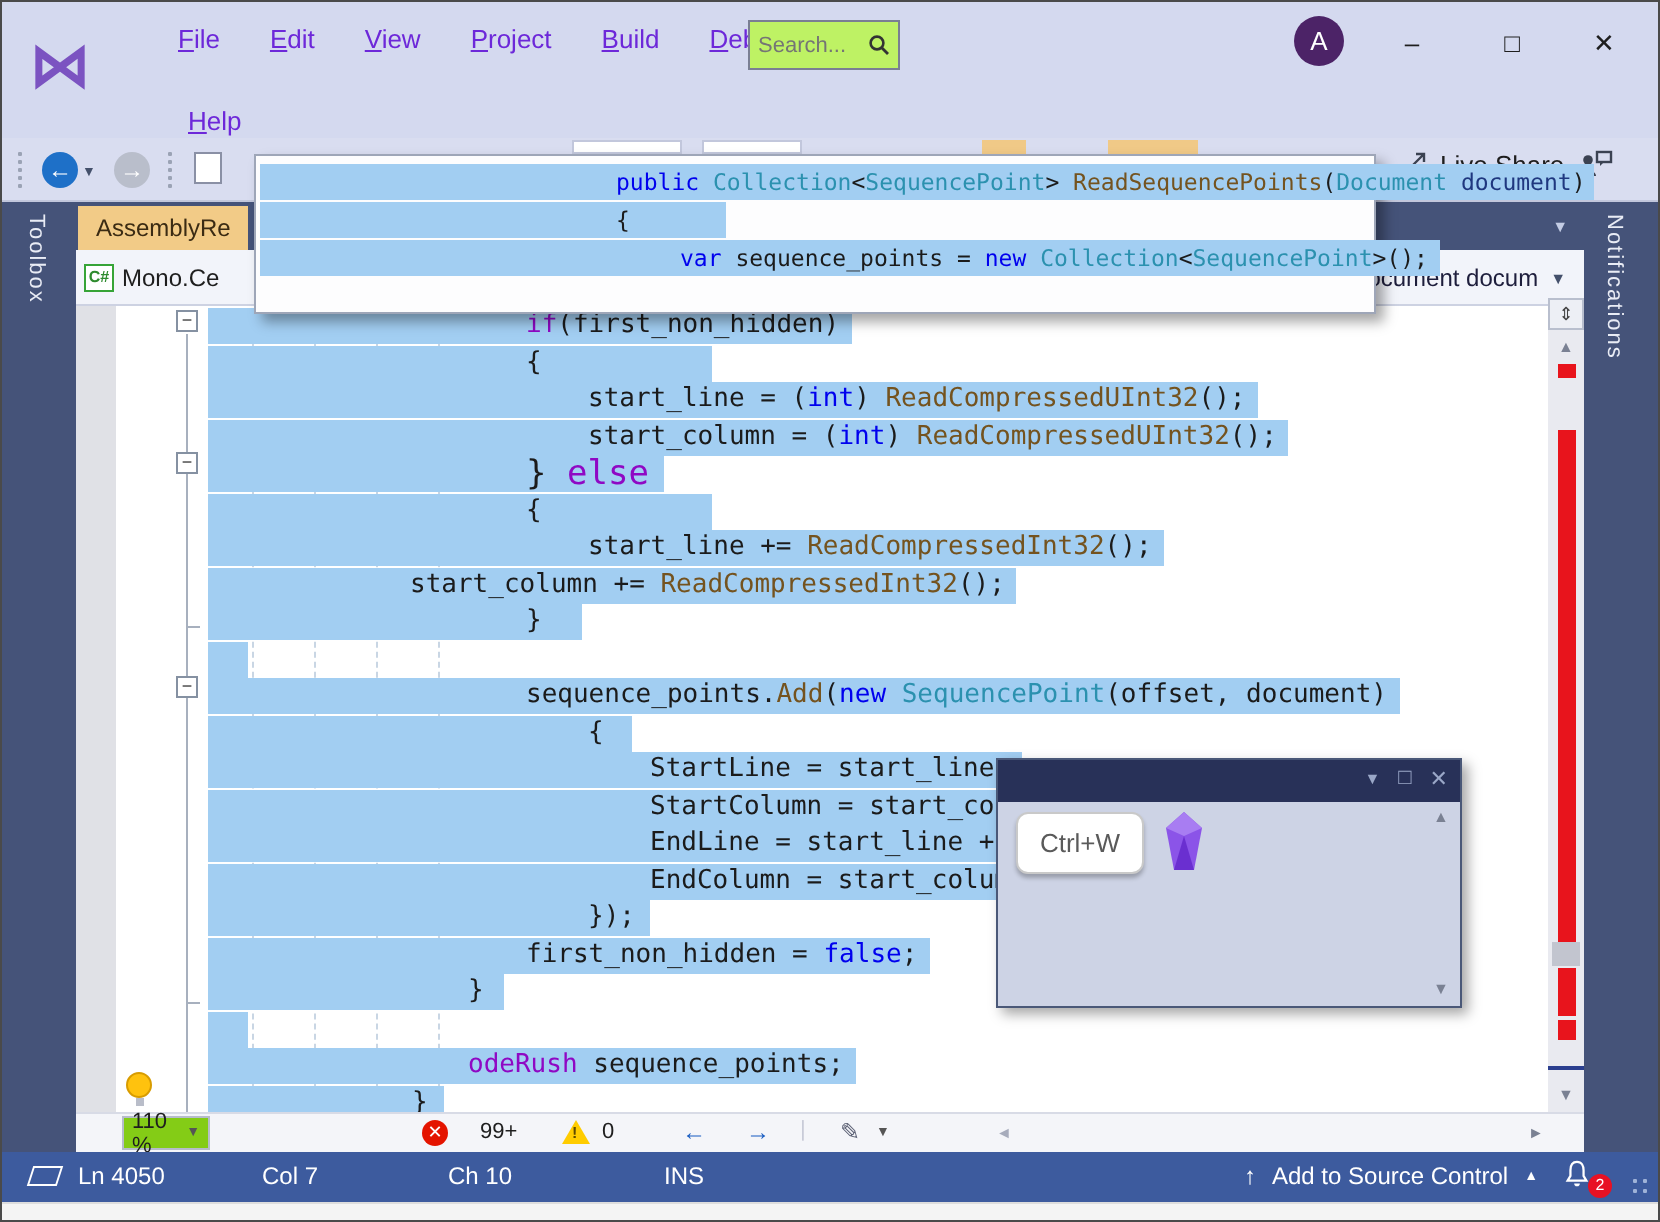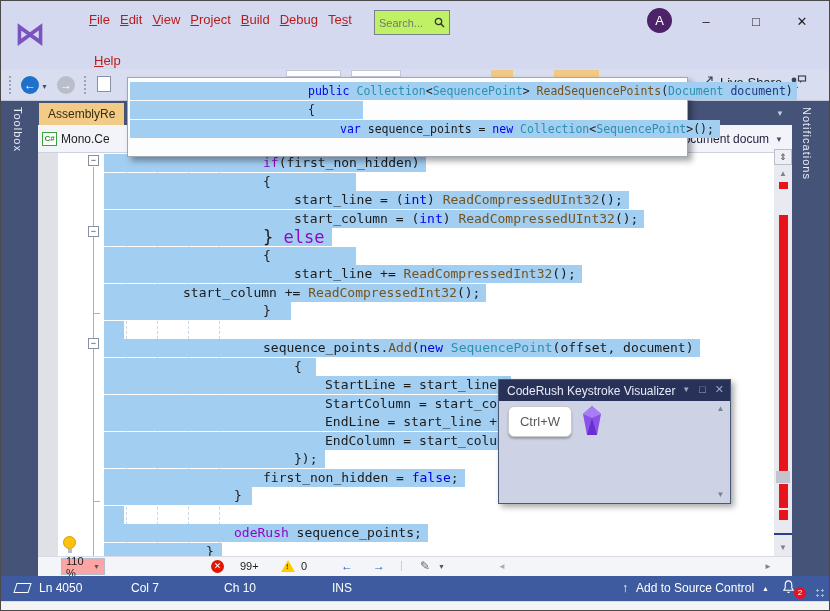--- a/index.html
+++ b/index.html
@@ -7,21 +7,21 @@
     --sel-blue:#A2CEF2; --tab-orange:#F2CB87; --status-bg:#3D5B9E;
     --err-red:#E8141C; --track:#E9EAF0;
   }
   *{margin:0;padding:0;box-sizing:border-box}
   body{font-family:"Liberation Sans",sans-serif;background:#fff}
   .screen{position:relative;width:830px;height:611px;border:1px solid #4a4a4a;background:#fff;overflow:hidden}
 
   
   .titlebar{position:absolute;left:0;top:0;width:100%;height:68px;background:var(--menu-bg)}
   .vslogo{position:absolute;left:14px;top:18px;font-size:30px;color:#7B53C1;font-weight:bold;line-height:30px}
-  .menurow{position:absolute;display:flex;gap:10px;font-size:13px;color:#b91c1c}
+  .menurow{position:absolute;display:flex;gap:25px;font-size:13px;color:#6d28d9}
   .menurow.r1{left:88px;top:11px}.menurow.r2{left:93px;top:32px}.menurow.r3{left:93px;top:52px}
   .menu-item{cursor:default;white-space:nowrap}
   .searchbox{position:absolute;left:373px;top:9px;width:76px;height:25px;background:#bef264;border:1px solid #7A7F93;display:flex;align-items:center;padding:0 4px;gap:3px}
   .searchbox input{border:none;outline:none;width:52px;font-size:11px;color:#666;background:transparent;font-family:"Liberation Sans",sans-serif}
   .solution-badge{position:absolute;left:466px;top:8px;height:26px;background:#E4E8F7;color:#1B2A5E;font-size:12px;display:flex;align-items:center;padding:0 12px}
   .avatar{position:absolute;left:646px;top:7px;width:25px;height:25px;border-radius:50%;background:#4C2367;color:#fff;font-size:13px;display:flex;align-items:center;justify-content:center}
   .winbtn{position:absolute;top:8px;width:30px;height:24px;display:flex;align-items:center;justify-content:center;font-size:13px;color:#1e1e1e}
   .winbtn.min{left:690px}.winbtn.max{left:740px}.winbtn.close{left:786px}
 
   
@@ -64,21 +64,21 @@
   
   .vscroll{position:absolute;left:773px;top:152px;width:18px;height:403px;background:var(--track)}
   .split-handle{position:absolute;left:0;top:-4px;width:18px;height:16px;background:#EDEFF5;border:1px solid #B9BFCE;font-size:9px;color:#444;text-align:center;line-height:14px}
   .sc-arrow{position:absolute;left:0;width:18px;font-size:8px;color:#7A8193;text-align:center}
   .mark{position:absolute;left:5px;width:9px;background:var(--err-red)}
   .vthumb{position:absolute;left:2px;width:14px;background:#C2C5CF}
   .caret-line{position:absolute;left:0;width:18px;height:2px;background:#2B3F8F}
 
   
   .ebar{position:absolute;left:37px;top:555px;width:754px;height:20px;background:#F4F5F9;border-top:1px solid #D8DBE6;font-size:11px;color:#1e1e1e}
-  .zoomcombo{position:absolute;left:23px;top:1px;width:44px;height:17px;background:#fca5a5;border:1px solid #B6BCCB;display:flex;align-items:center;justify-content:space-between;padding:0 4px}
+  .zoomcombo{position:absolute;left:23px;top:1px;width:44px;height:17px;background:#84cc16;border:1px solid #B6BCCB;display:flex;align-items:center;justify-content:space-between;padding:0 4px}
   .zoomcombo .dd{font-size:7px;color:#555}
   .errball{position:absolute;left:173px;top:3px;width:13px;height:13px;border-radius:50%;background:#E41400;color:#fff;font-size:9px;text-align:center;line-height:13px}
   .errcount{position:absolute;left:202px;top:3px}
   .warntri{position:absolute;left:243px;top:3px;width:0;height:0;border-left:7px solid transparent;border-right:7px solid transparent;border-bottom:12px solid #FFCC00}
   .warntri:after{content:"!";position:absolute;left:-2px;top:2px;font-size:8px;color:#5d4a00;font-weight:bold}
   .warncount{position:absolute;left:263px;top:3px}
   .ebar-arrow{position:absolute;top:2px;color:#1B5EC2;font-size:12px}
   .ebar-sep{position:absolute;left:362px;top:2px;color:#C8CBD8}
   .pen-ic{position:absolute;left:382px;top:2px;color:#5A5F73;font-size:12px}
   .pen-dd{position:absolute;left:400px;top:6px;font-size:7px;color:#555}
@@ -204,21 +204,21 @@
 
     <div class="bulb"></div>
     <div id="editor-lines">
         <div class="code-line" style="top: 1px; left: 66px; height: 18px; font-size: 13px; line-height: 18px;"><span class="sel" style="padding-left: 159px; padding-right: 6px;"><span class="tk-ctrl">if</span><span class="tk-plain">(first_non_hidden)</span></span></div>
         <div class="code-line" style="top: 19.5px; left: 66px; height: 18px; font-size: 13px; line-height: 18px;"><span class="sel" style="padding-left: 159px; padding-right: 85px;"><span class="tk-plain">{</span></span></div>
         <div class="code-line" style="top: 38px; left: 66px; height: 18px; font-size: 13px; line-height: 18px;"><span class="sel" style="padding-left: 190px; padding-right: 6px;"><span class="tk-plain">start_line = (</span><span class="tk-kw">int</span><span class="tk-plain">) </span><span class="tk-method">ReadCompressedUInt32</span><span class="tk-plain">();</span></span></div>
         <div class="code-line" style="top: 56.5px; left: 66px; height: 18px; font-size: 13px; line-height: 18px;"><span class="sel" style="padding-left: 190px; padding-right: 6px;"><span class="tk-plain">start_column = (</span><span class="tk-kw">int</span><span class="tk-plain">) </span><span class="tk-method">ReadCompressedUInt32</span><span class="tk-plain">();</span></span></div>
         <div class="code-line" style="top: 75px; left: 66px; height: 18px; font-size: 17px; line-height: 18px;"><span class="sel" style="padding-left: 159px; padding-right: 8px;"><span class="tk-plain">} </span><span class="tk-ctrl">else</span></span></div>
         <div class="code-line" style="top: 93.5px; left: 66px; height: 18px; font-size: 13px; line-height: 18px;"><span class="sel" style="padding-left: 159px; padding-right: 85px;"><span class="tk-plain">{</span></span></div>
         <div class="code-line" style="top: 112px; left: 66px; height: 18px; font-size: 13px; line-height: 18px;"><span class="sel" style="padding-left: 190px; padding-right: 6px;"><span class="tk-plain">start_line += </span><span class="tk-method">ReadCompressedInt32</span><span class="tk-plain">();</span></span></div>
-        <div class="code-line" style="top: 130.5px; left: 66px; height: 18px; font-size: 13px; line-height: 18px;"><span class="sel" style="padding-left: 79px; padding-right: 6px;"><span class="tk-plain">start_column += </span><span class="tk-method">ReadCompressedInt32</span><span class="tk-plain">();</span></span></div>
+        <div class="code-line" style="top: 130.5px; left: 66px; height: 18px; font-size: 13px; line-height: 18px;"><span class="sel" style="padding-left: 101px; padding-right: 6px;"><span class="tk-plain">start_column += </span><span class="tk-method">ReadCompressedInt32</span><span class="tk-plain">();</span></span></div>
         <div class="code-line" style="top: 149px; left: 66px; height: 18px; font-size: 13px; line-height: 18px;"><span class="sel" style="padding-left: 159px; padding-right: 20px;"><span class="tk-plain">}</span></span></div>
         <div class="code-line" style="top: 167.5px; left: 66px; height: 18px; font-size: 13px; line-height: 18px;"><span class="sel" style="width: 20px;"></span></div>
         <div class="code-line" style="top: 186px; left: 66px; height: 18px; font-size: 13px; line-height: 18px;"><span class="sel" style="padding-left: 159px; padding-right: 6px;"><span class="tk-plain">sequence_points.</span><span class="tk-method">Add</span><span class="tk-plain">(</span><span class="tk-kw">new</span><span class="tk-plain"> </span><span class="tk-type">SequencePoint</span><span class="tk-plain">(offset, document)</span></span></div>
         <div class="code-line" style="top: 204.5px; left: 66px; height: 18px; font-size: 13px; line-height: 18px;"><span class="sel" style="padding-left: 190px; padding-right: 14px;"><span class="tk-plain">{</span></span></div>
         <div class="code-line" style="top: 223px; left: 66px; height: 18px; font-size: 13px; line-height: 18px;"><span class="sel" style="padding-left: 221px; padding-right: 6px;"><span class="tk-plain">StartLine = start_line,</span></span></div>
         <div class="code-line" style="top: 241.5px; left: 66px; height: 18px; font-size: 13px; line-height: 18px;"><span class="sel" style="padding-left: 221px; padding-right: 6px;"><span class="tk-plain">StartColumn = start_column,</span></span></div>
         <div class="code-line" style="top: 260px; left: 66px; height: 18px; font-size: 13px; line-height: 18px;"><span class="sel" style="padding-left: 221px; padding-right: 6px;"><span class="tk-plain">EndLine = start_line + delt</span></span></div>
         <div class="code-line" style="top: 278.5px; left: 66px; height: 18px; font-size: 13px; line-height: 18px;"><span class="sel" style="padding-left: 221px; padding-right: 6px;"><span class="tk-plain">EndColumn = start_column + </span></span></div>
         <div class="code-line" style="top: 297px; left: 66px; height: 18px; font-size: 13px; line-height: 18px;"><span class="sel" style="padding-left: 190px; padding-right: 8px;"><span class="tk-plain">});</span></span></div>
         <div class="code-line" style="top: 315.5px; left: 66px; height: 18px; font-size: 13px; line-height: 18px;"><span class="sel" style="padding-left: 159px; padding-right: 6px;"><span class="tk-plain">first_non_hidden = </span><span class="tk-kw">false</span><span class="tk-plain">;</span></span></div>
@@ -285,21 +285,20 @@
     <div id="popup-lines">
         <div class="code-line" style="top: 4px; left: 2px; height: 18px; font-size: 11.5px; line-height: 18px;"><span class="sel" style="padding-left: 178px; padding-right: 4px;"><span class="tk-kw">public</span><span class="tk-plain"> </span><span class="tk-type">Collection</span><span class="tk-plain">&lt;</span><span class="tk-type">SequencePoint</span><span class="tk-plain">&gt; </span><span class="tk-method">ReadSequencePoints</span><span class="tk-plain">(</span><span class="tk-type">Document</span><span class="tk-plain"> </span><span class="tk-param">document</span><span class="tk-plain">)</span></span></div>
         <div class="code-line" style="top: 23px; left: 2px; height: 18px; font-size: 11.5px; line-height: 18px;"><span class="sel" style="padding-left: 178px; padding-right: 48px;"><span class="tk-plain">{</span></span></div>
         <div class="code-line" style="top: 42px; left: 2px; height: 18px; font-size: 11.5px; line-height: 18px;"><span class="sel" style="padding-left: 210px; padding-right: 6px;"><span class="tk-kw">var</span><span class="tk-plain"> sequence_points = </span><span class="tk-kw">new</span><span class="tk-plain"> </span><span class="tk-type">Collection</span><span class="tk-plain">&lt;</span><span class="tk-type">SequencePoint</span><span class="tk-plain">&gt;();</span></span></div>
         <div class="code-line" style="top: 61px; left: 2px; height: 18px; font-size: 11.5px; line-height: 18px;"></div>
       </div>
   </div>
 
   <div class="kswin">
     <div class="ksw-title">
-      <span>CodeRush Keystroke Visualizer</span>
       <span class="ksw-btns">
         <span style="font-size:8px;padding-top:2px">▼</span>
         <span>□</span>
         <span>✕</span>
       </span>
     </div>
     <div class="keycap">Ctrl+W</div>
     <svg style="position:absolute;left:82px;top:25px" width="22" height="34" viewBox="0 0 22 34">
       <polygon points="11,1 20,9 16,30 6,30 2,9" fill="#8B54E8"></polygon>
       <polygon points="11,1 20,9 11,13 2,9" fill="#A87DF2"></polygon>

